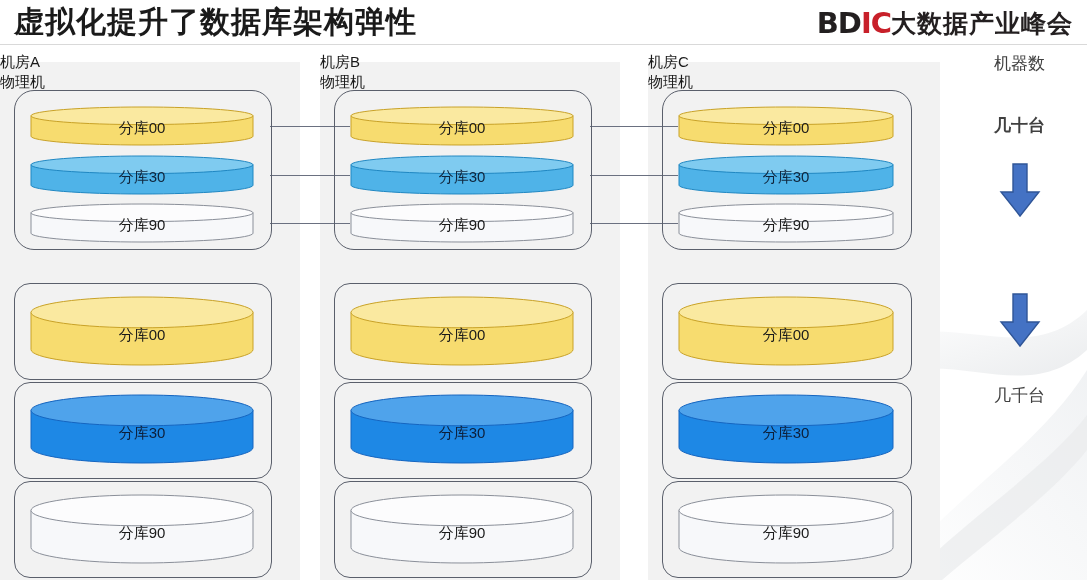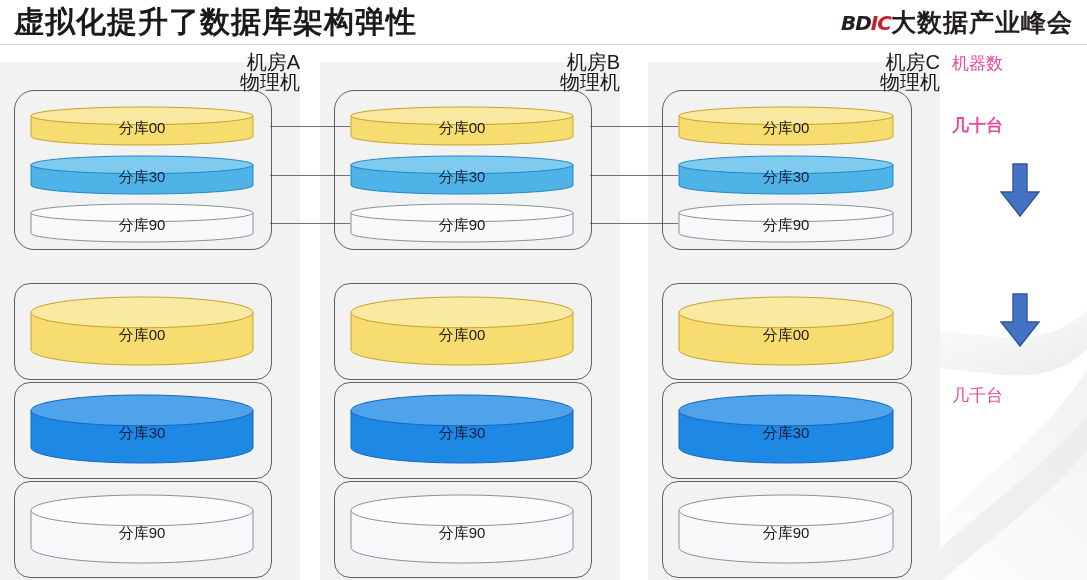--- a/index.html
+++ b/index.html
@@ -39,25 +39,24 @@
   #logo-block {
     position: absolute;
     right: 14px; top: 6px;
     display: flex;
     align-items: center;
     white-space: nowrap;
   }
   .logo-mark {
     display: inline-flex;
     align-items: center;
-    font-size: 20px;
+    font-size: 29px;
     font-weight: 800;
     letter-spacing: -1px;
     font-family: "DejaVu Sans", sans-serif;
-    font-style: italic;
   }
   .logo-bd { color: #231f20; }
   .logo-i  { color: #c8202a; }
   .logo-c  { color: #c8202a; }
   .logo-text {
     margin-left: 0;
     font-size: 25px;
     font-weight: 700;
     color: #231f20;
     letter-spacing: 1px;
@@ -81,22 +80,22 @@
     z-index: 5;
   }
   #room-col-a { left: 0px;   width: 300px; }
   #room-col-b { left: 320px; width: 300px; }
   #room-col-c { left: 648px; width: 292px; }
 
   .room-header {
     position: absolute;
     top: -10px;
     width: 100%;
-    text-align: right;
-    font-size: 20px;
+    text-align: left;
+    font-size: 15px;
     line-height: 20px;
     color: #1a1a1a;
     z-index: 30;
     pointer-events: none;
   }
   .room-header .ln2 { display: block; }
 
   
   .host-box {
     position: absolute;
@@ -134,23 +133,23 @@
   
   #scale-col {
     position: absolute;
     left: 952px; top: 52px;
     width: 135px; height: 520px;
     z-index: 25;
   }
   .scale-text {
     position: absolute;
     width: 135px;
-    text-align: left;
+    text-align: center;
     font-size: 17px;
-    color: #ec4899;
+    color: #404040;
     white-space: nowrap;
   }
   .scale-arrow {
     position: absolute;
     left: 50%;
     transform: translateX(-50%);
     width: 44px; height: 56px;
   }
 </style>
 </head>

